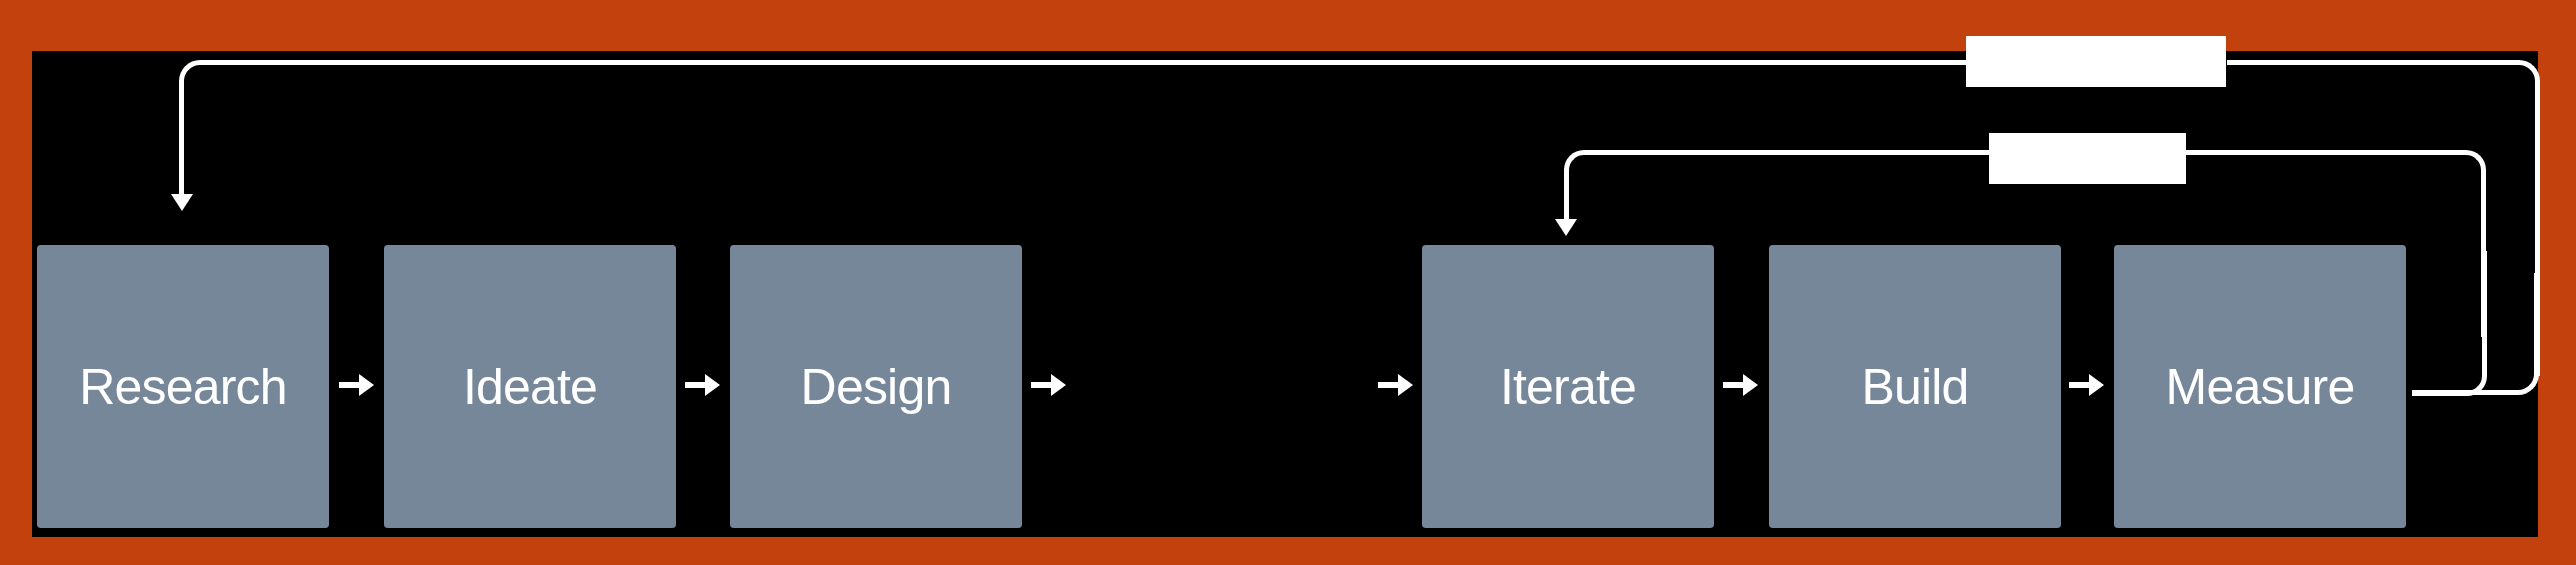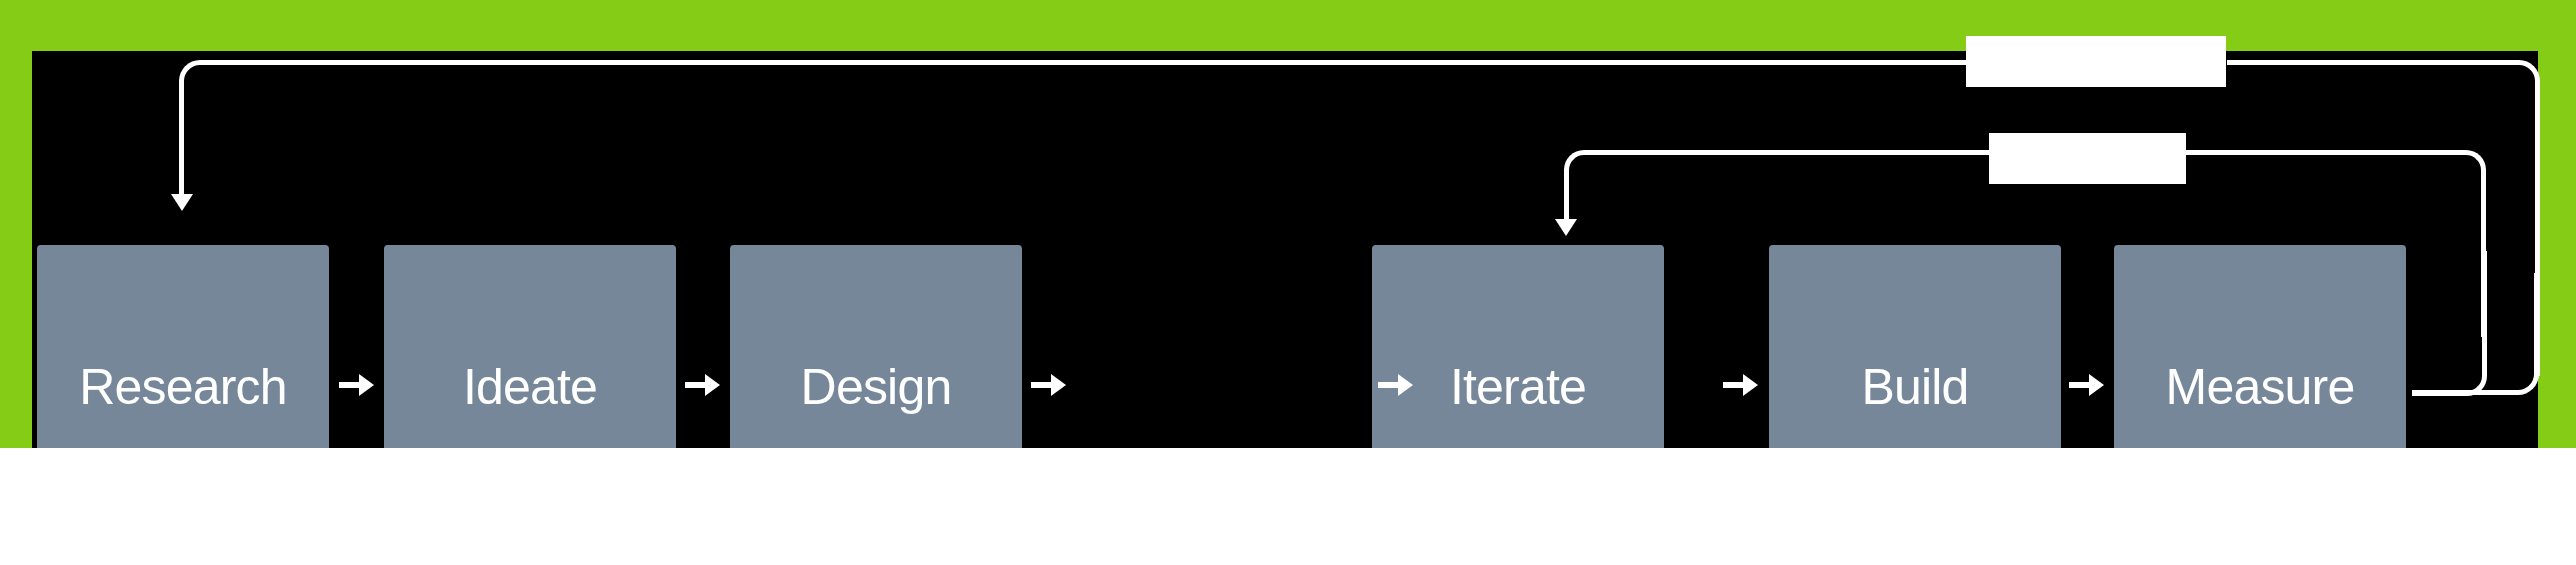--- a/index.html
+++ b/index.html
@@ -1,16 +1,16 @@
 <!DOCTYPE html>
 <html style="font-size:12px"><head>
 <meta charset="utf-8">
 <style>
   html,body{margin:0;padding:0;background:#ffffff;}
-  .page{position:relative;width:2576px;height:448px;background:#84cc16;overflow:hidden;
+  .page{position:relative;width:2576px;height:565px;background:#c2410c;overflow:hidden;
         font-family:"Liberation Sans","DejaVu Sans",sans-serif;}
   .canvas{position:absolute;left:32px;top:51px;width:2506px;height:486px;background:#000000;}
 
   
   .line{position:absolute;z-index:1;pointer-events:none;}
   .loop-outer-left{left:179px;top:60px;width:1787px;height:135px;
       border-top:5.3px solid #fff;border-left:5.3px solid #fff;border-top-left-radius:21px;}
   .loop-outer-right-top{left:2227px;top:60px;width:308px;height:311px;
       border-top:5.3px solid #fff;border-right:5.3px solid #fff;border-top-right-radius:21px;}
   .loop-outer-right-bottom{left:2412px;top:273px;width:122px;height:117px;
@@ -33,21 +33,21 @@
   .loop-label{position:absolute;background:#ffffff;z-index:2;color:#000;
       font-size:26px;display:flex;align-items:center;justify-content:center;}
   .loop-label-top{left:1966px;top:36px;width:260px;height:51px;}
   .loop-label-mid{left:1989px;top:133px;width:197px;height:51px;}
 
   
   .step{position:absolute;top:245px;width:292px;height:283px;background:#76879a;
       border-radius:3.8px;z-index:2;display:flex;align-items:center;justify-content:center;}
   .step span{color:#ffffff;font-size:50px;letter-spacing:-0.8px;white-space:nowrap;}
   .s1{left:37px;} .s2{left:384px;} .s3{left:730px;} .s4{left:1076px;}
-  .s5{left:1372px;} .s6{left:1769px;} .s7{left:2114px;}
+  .s5{left:1422px;} .s6{left:1769px;} .s7{left:2114px;}
 
   
   .flow-arrow{position:absolute;top:374px;width:35px;height:23px;z-index:3;}
   .flow-arrow::before{content:"";position:absolute;left:0;top:8.4px;width:21px;height:6px;background:#ffffff;}
   .flow-arrow::after{content:"";position:absolute;left:20px;top:0;width:0;height:0;
       border-top:11.4px solid transparent;border-bottom:11.4px solid transparent;border-left:15px solid #ffffff;}
   .fa1{left:339px;} .fa2{left:685px;} .fa3{left:1031px;} .fa4{left:1378px;}
   .fa5{left:1723px;} .fa6{left:2069px;}
 </style>
 </head>

